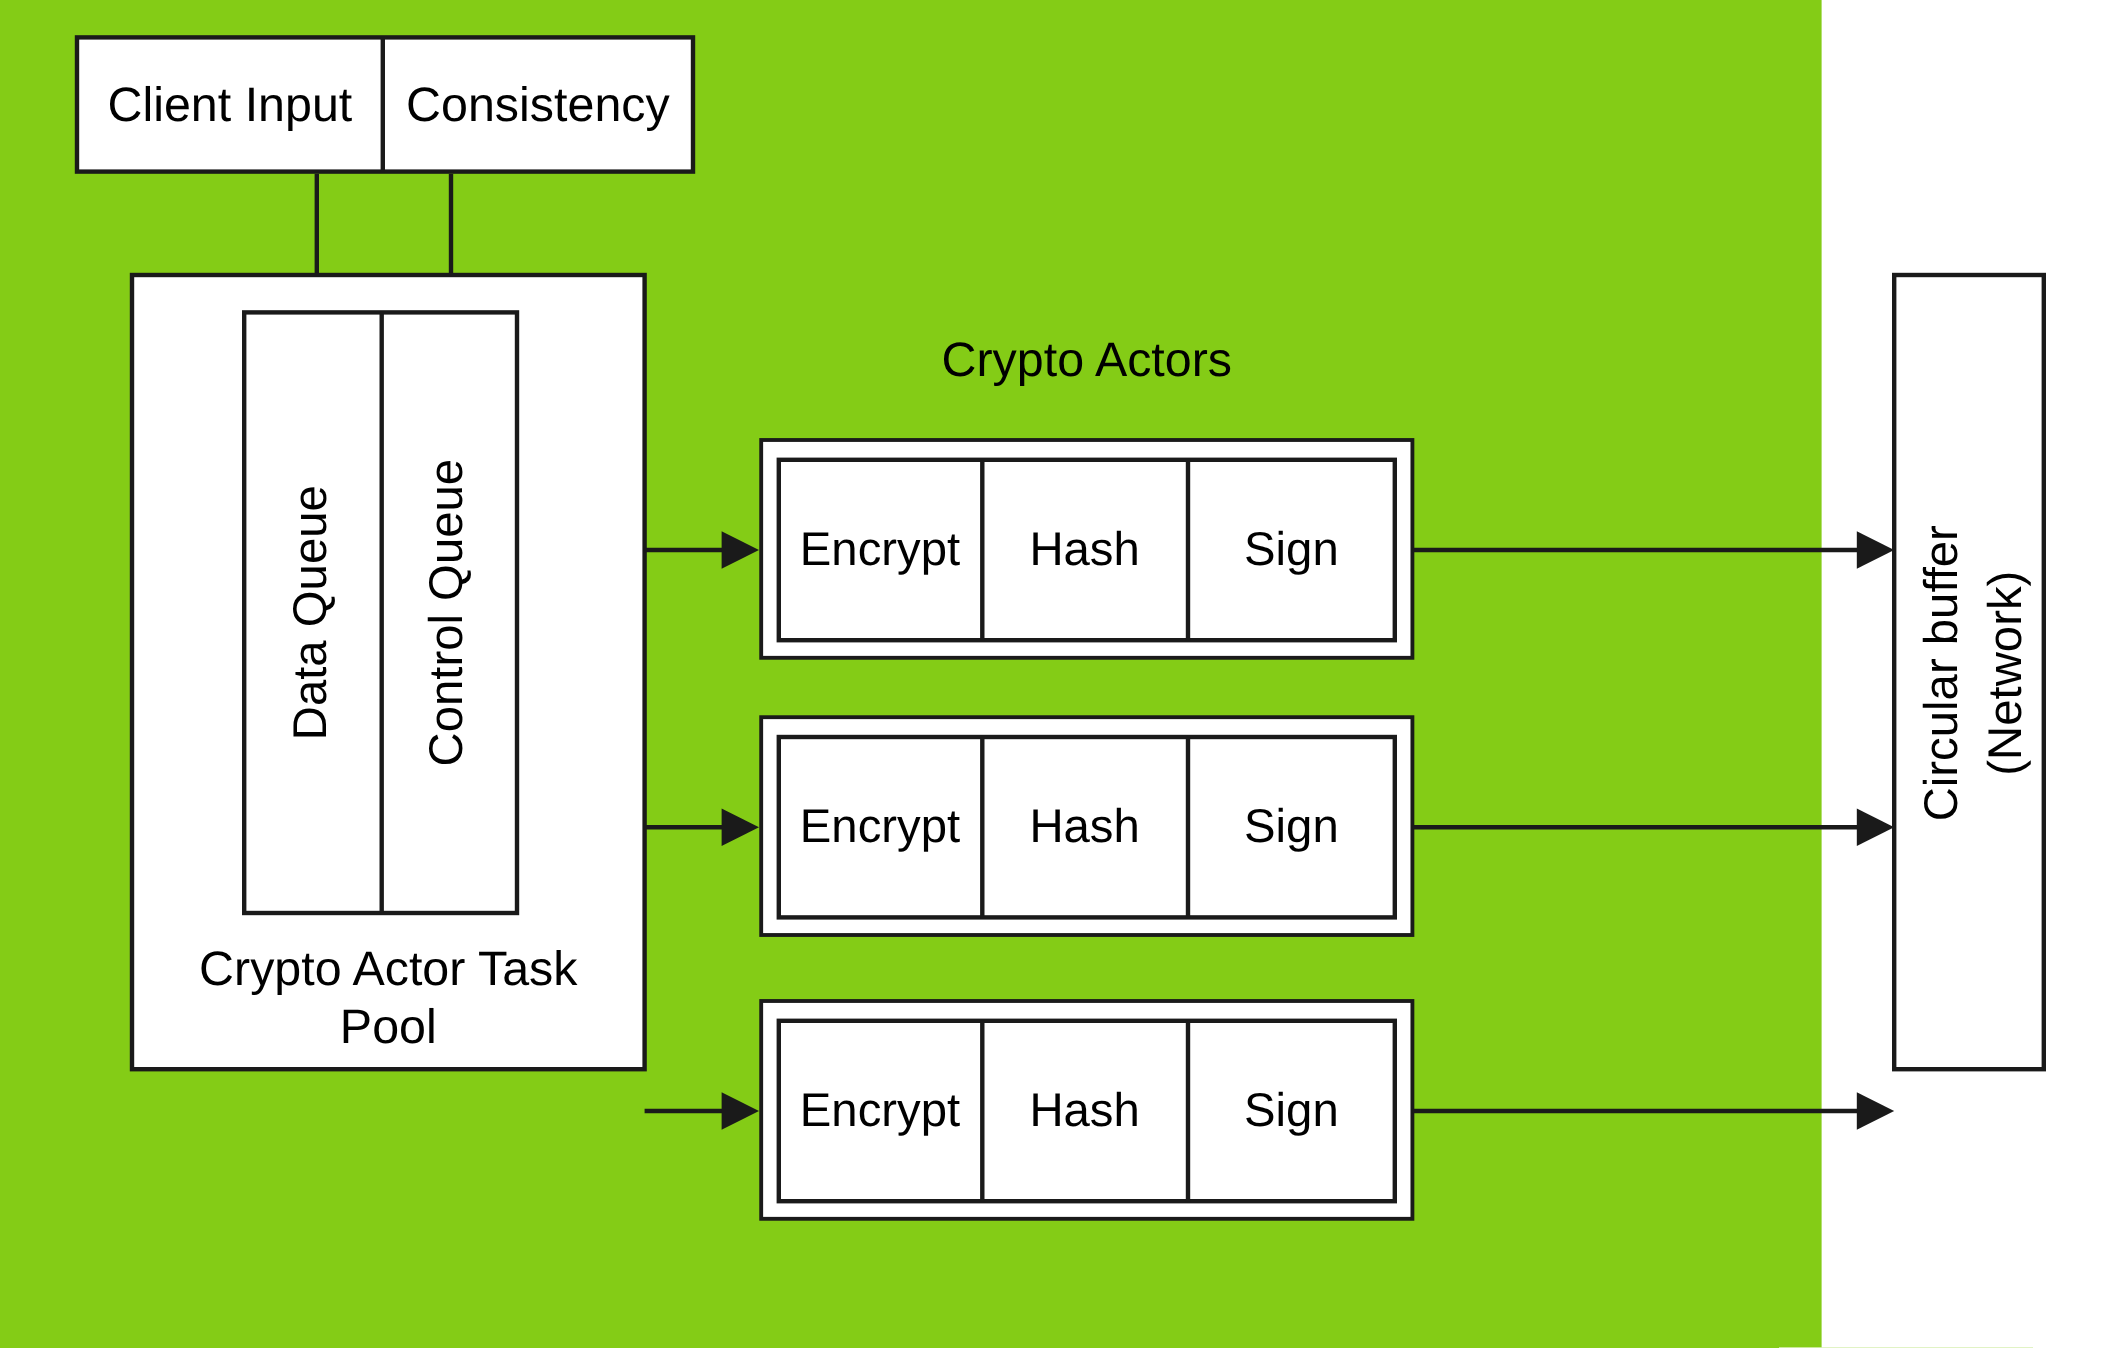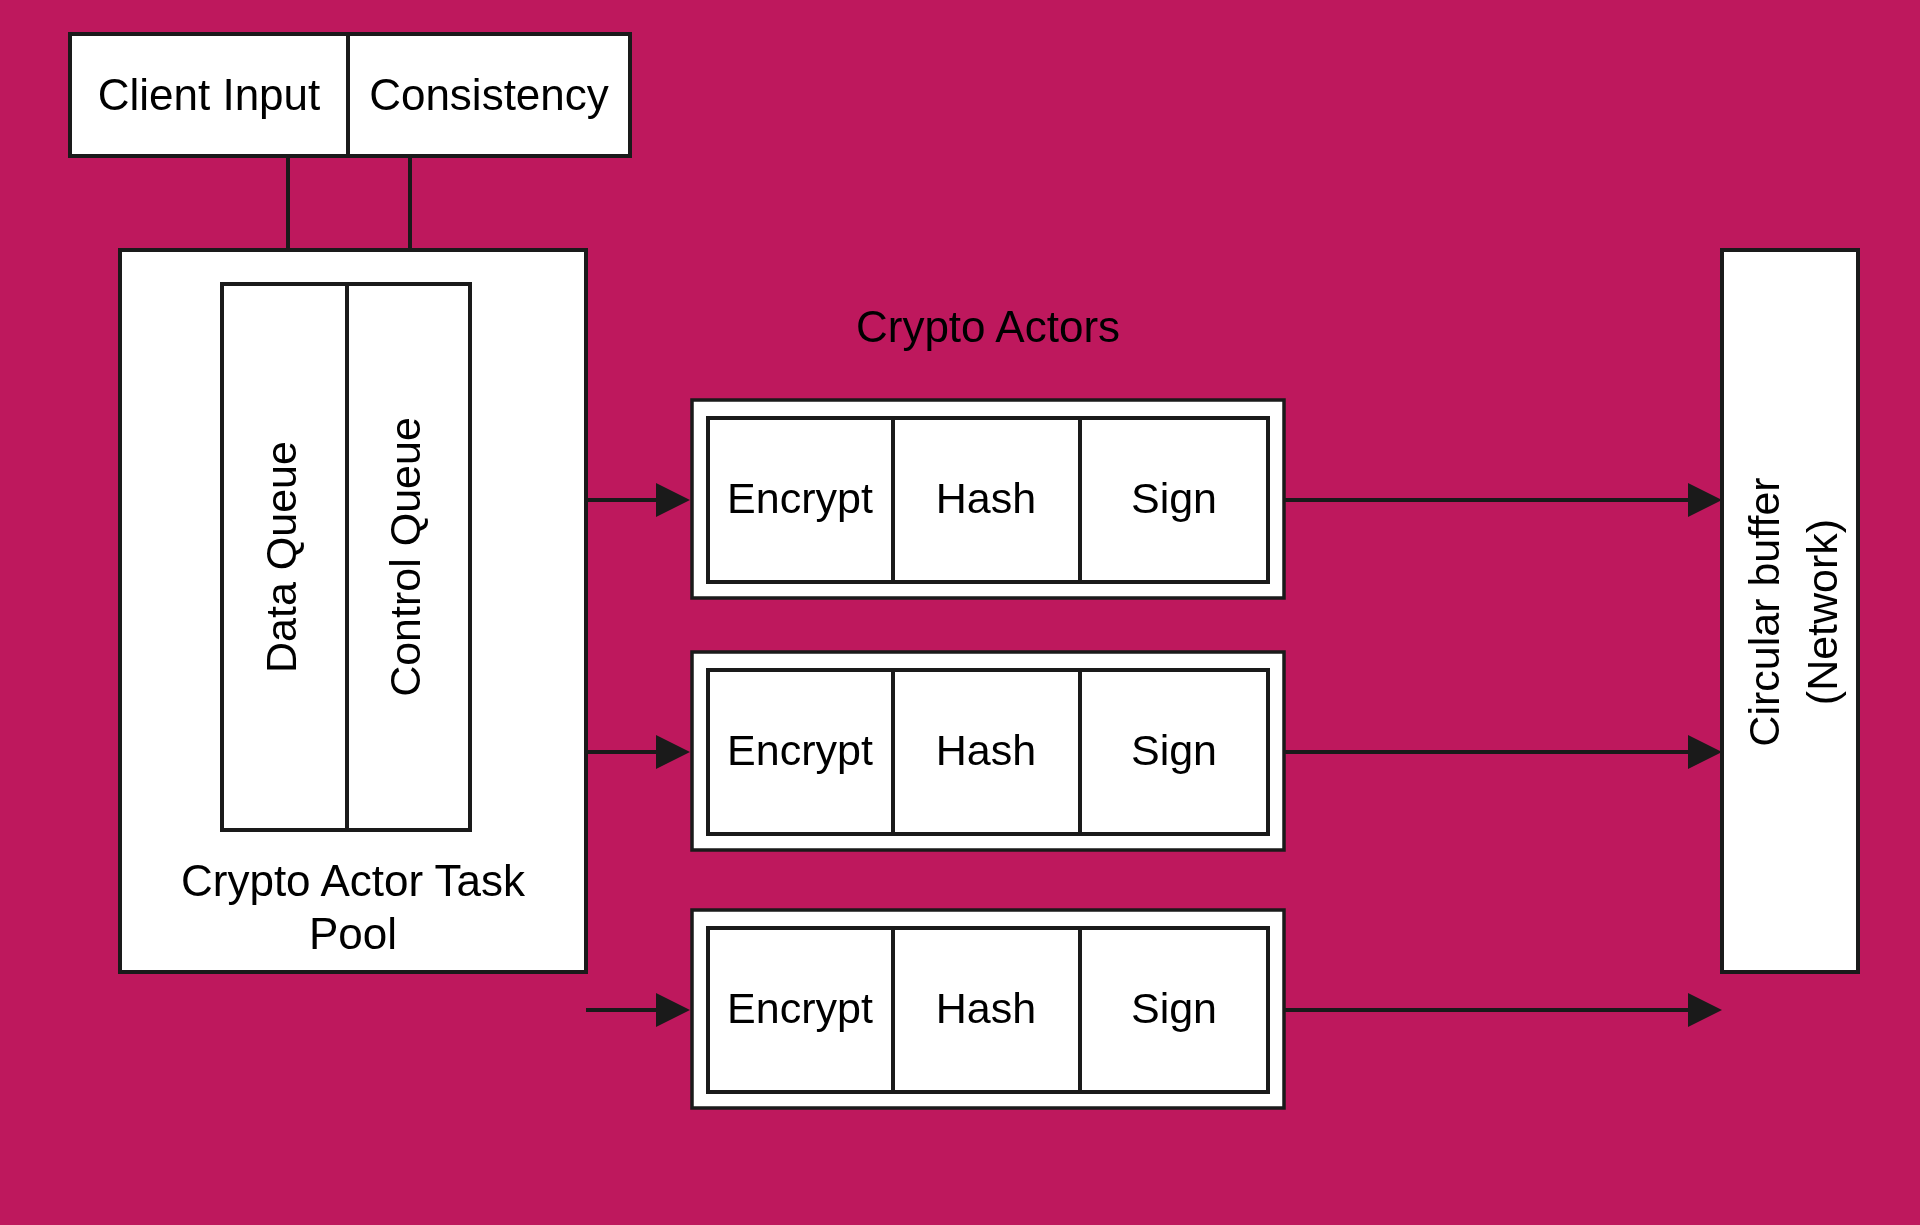--- a/index.html
+++ b/index.html
@@ -8,23 +8,23 @@
     background: #ffffff;
   }
   body {
     width: 1920px;
     height: 1225px;
     font-family: "Liberation Sans", sans-serif;
     overflow: hidden;
   }
   #diagram-root {
     position: relative;
-    width: 1920px;
+    width: 1656px;
     height: 1225px;
-    background: #be185d;
+    background: #84cc16;
   }
   svg#diagram-svg {
     position: absolute;
     top: 0;
     left: 0;
     width: 1920px;
     height: 1225px;
   }
   .box-stroke {
     fill: #ffffff;

